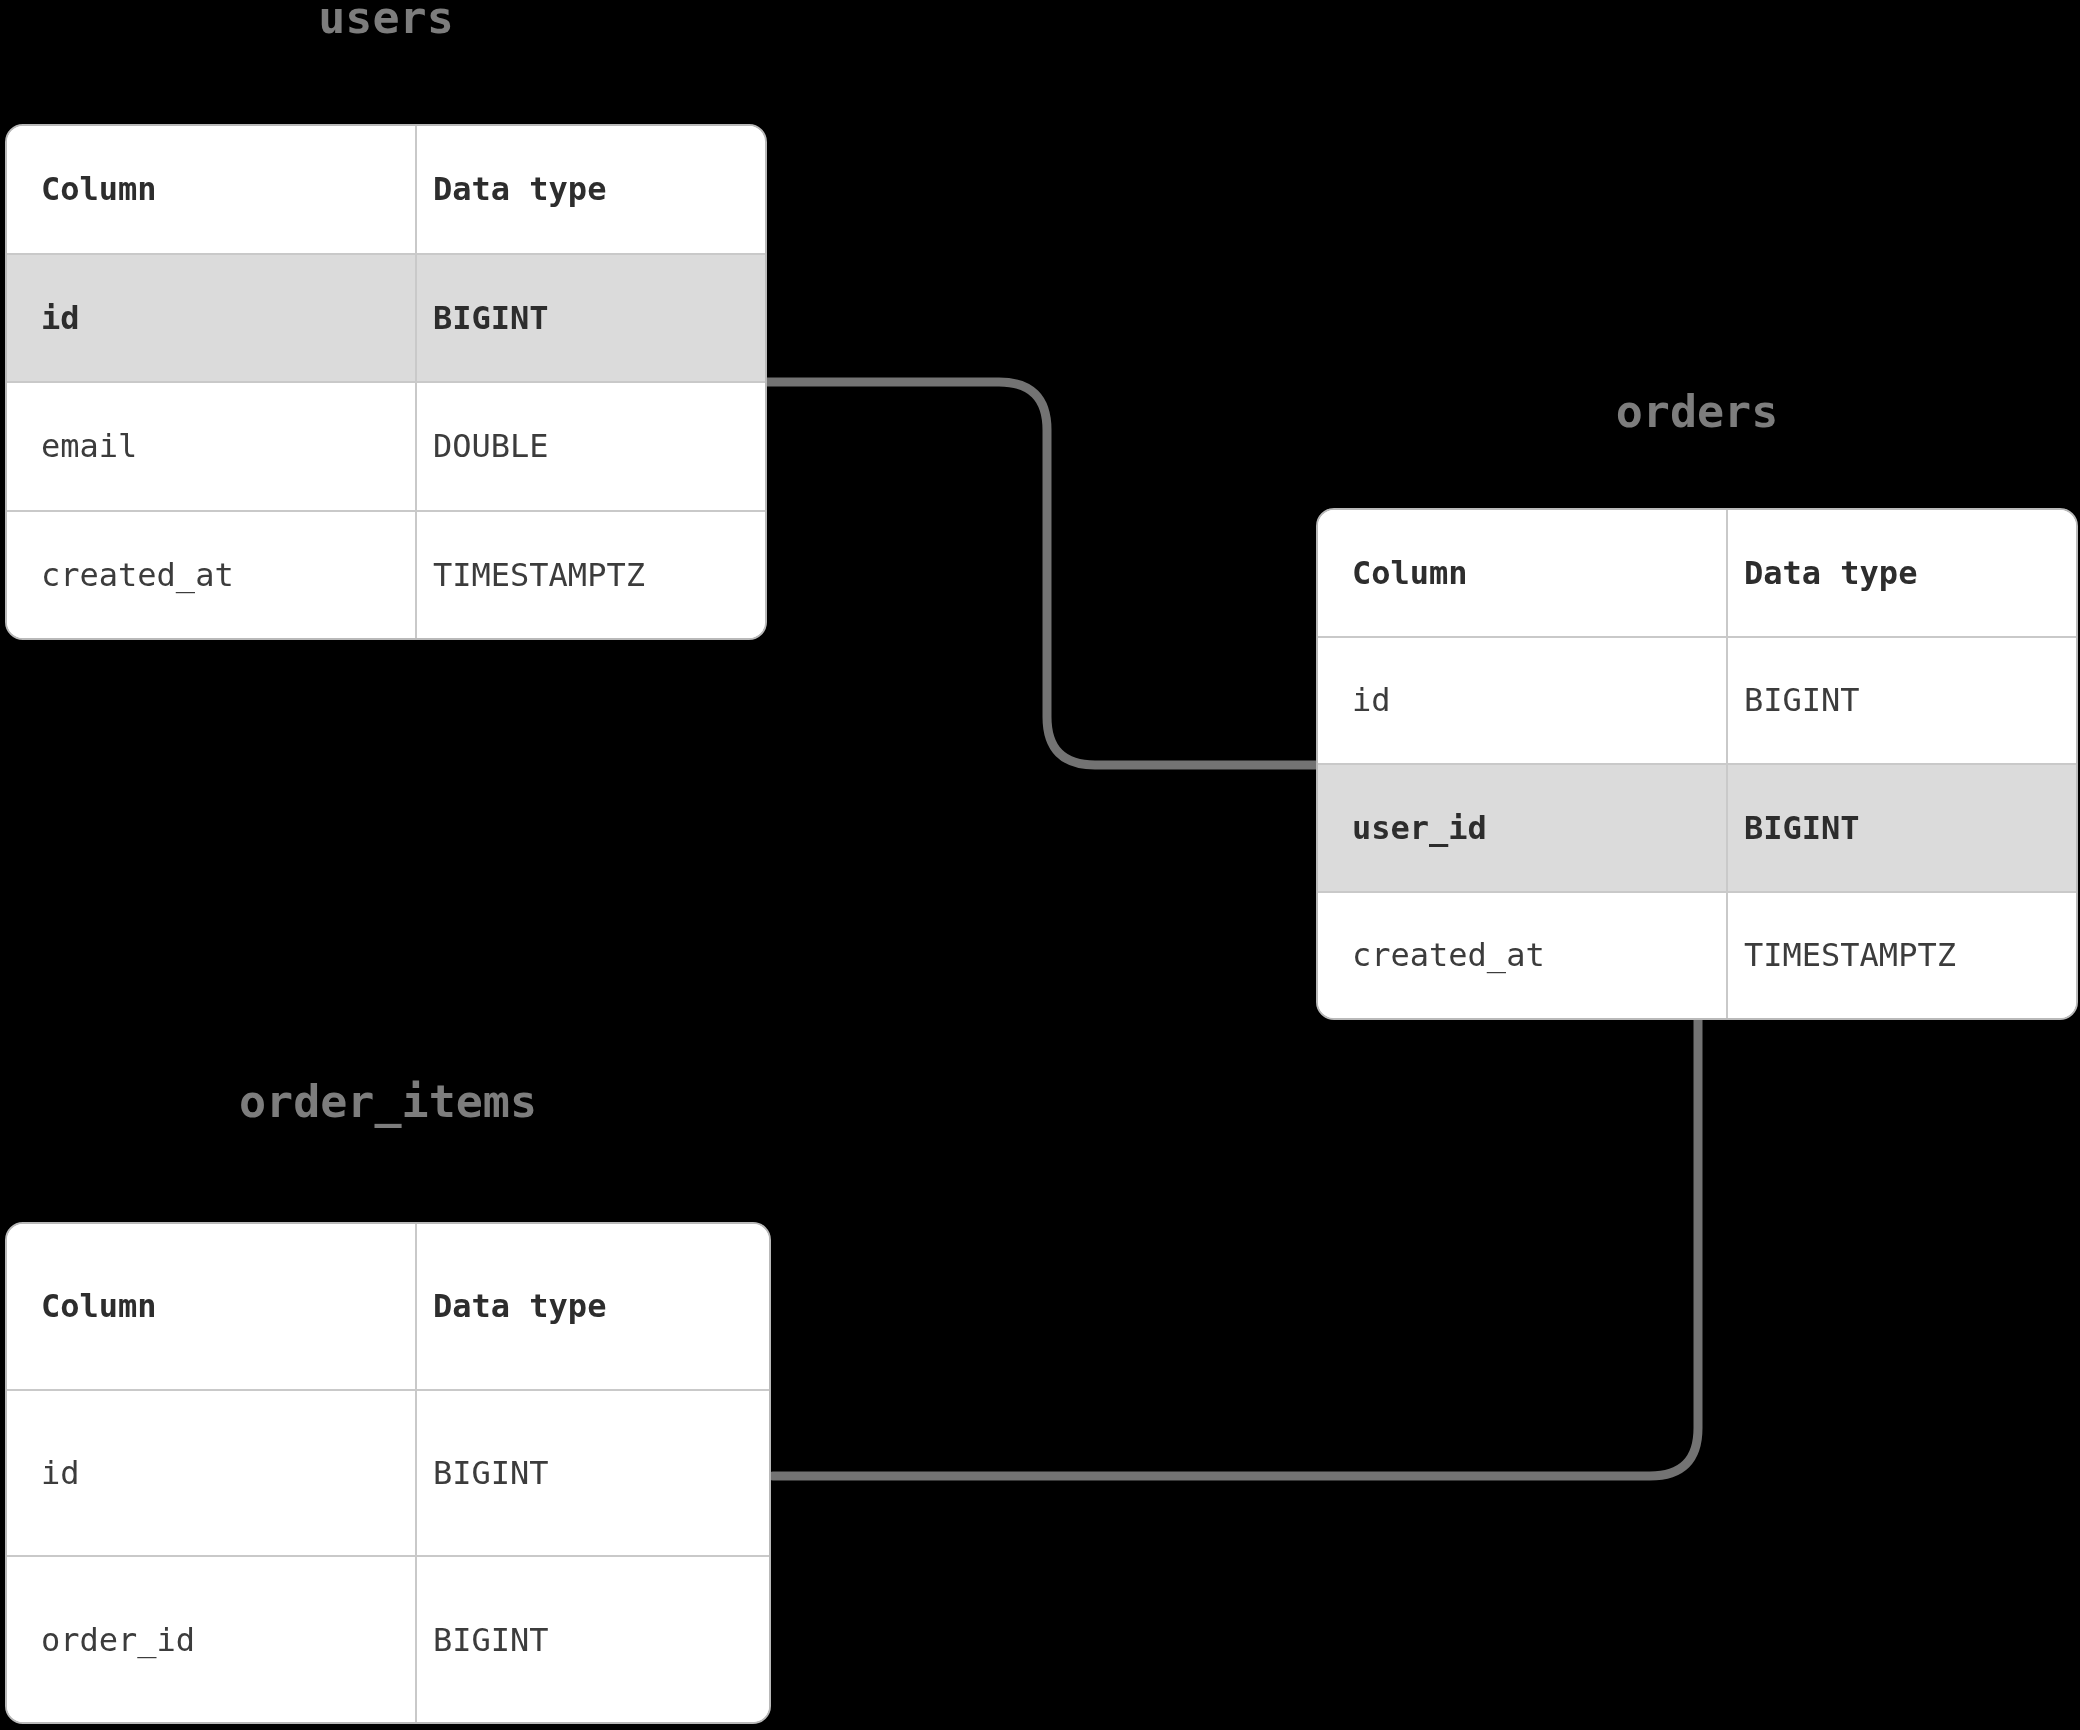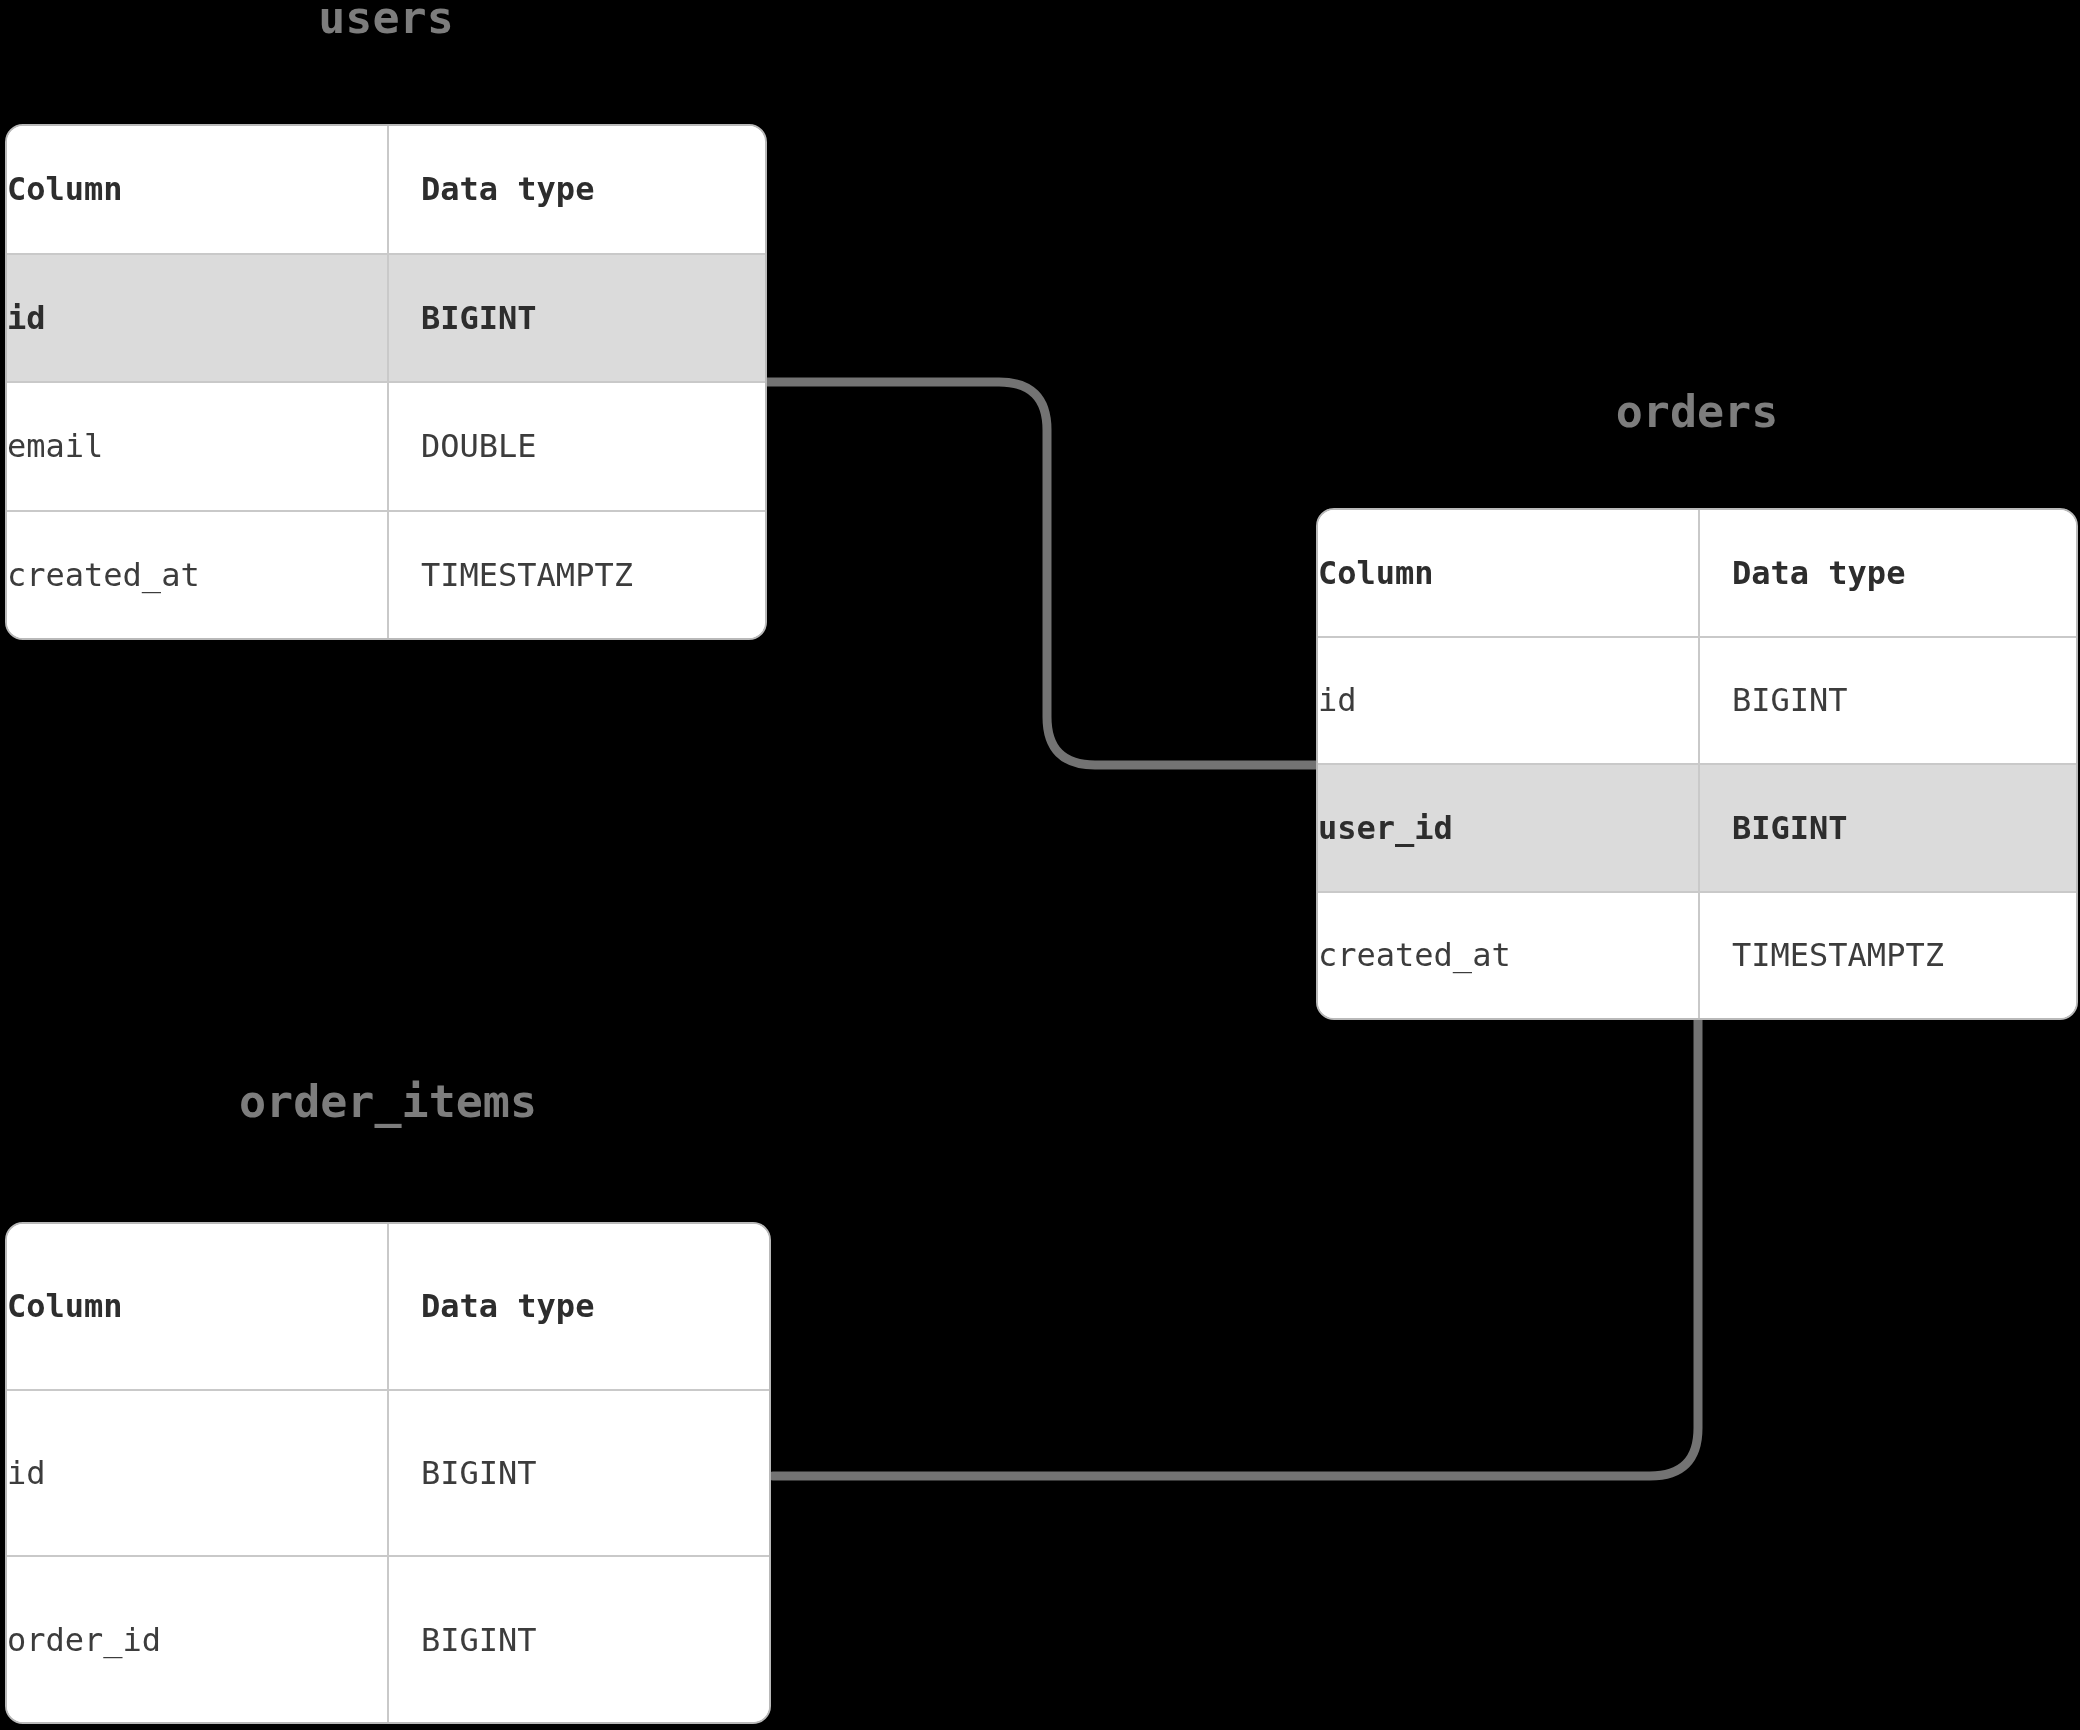--- a/index.html
+++ b/index.html
@@ -54,28 +54,30 @@
     display: grid;
     grid-template-columns: 380px 1fr;
     background: #ffffff;
   }
   .trow + .trow {
     border-top: 2px solid #c9c9c9;
   }
   .cell {
     display: flex;
     align-items: center;
+    padding-left: 34px;
     font-size: 32px;
     color: #3c3c3c;
     white-space: nowrap;
     overflow: hidden;
   }
   .cell.type {
     border-left: 2px solid #c9c9c9;
-    padding-left: 32px;
+    padding-left: 16px;
+    margin-left: 28px;
   }
   .trow.header .cell {
     font-weight: 700;
     color: #2d2d2d;
   }
   .trow.highlight {
     background: #dbdbdb;
   }
   .trow.highlight .cell {
     font-weight: 700;

